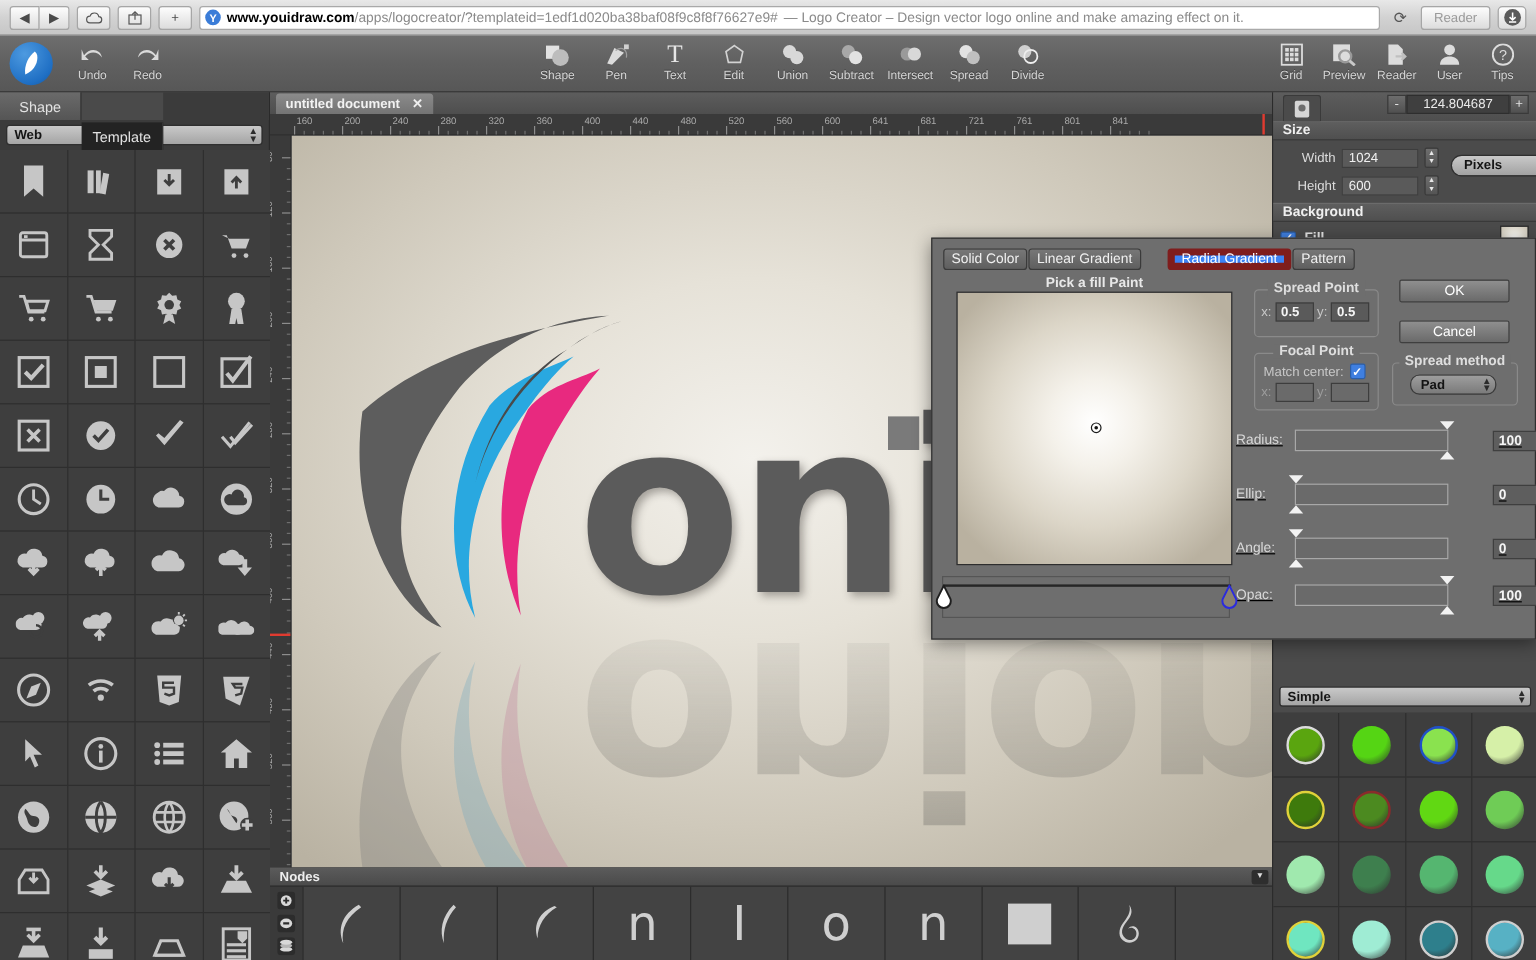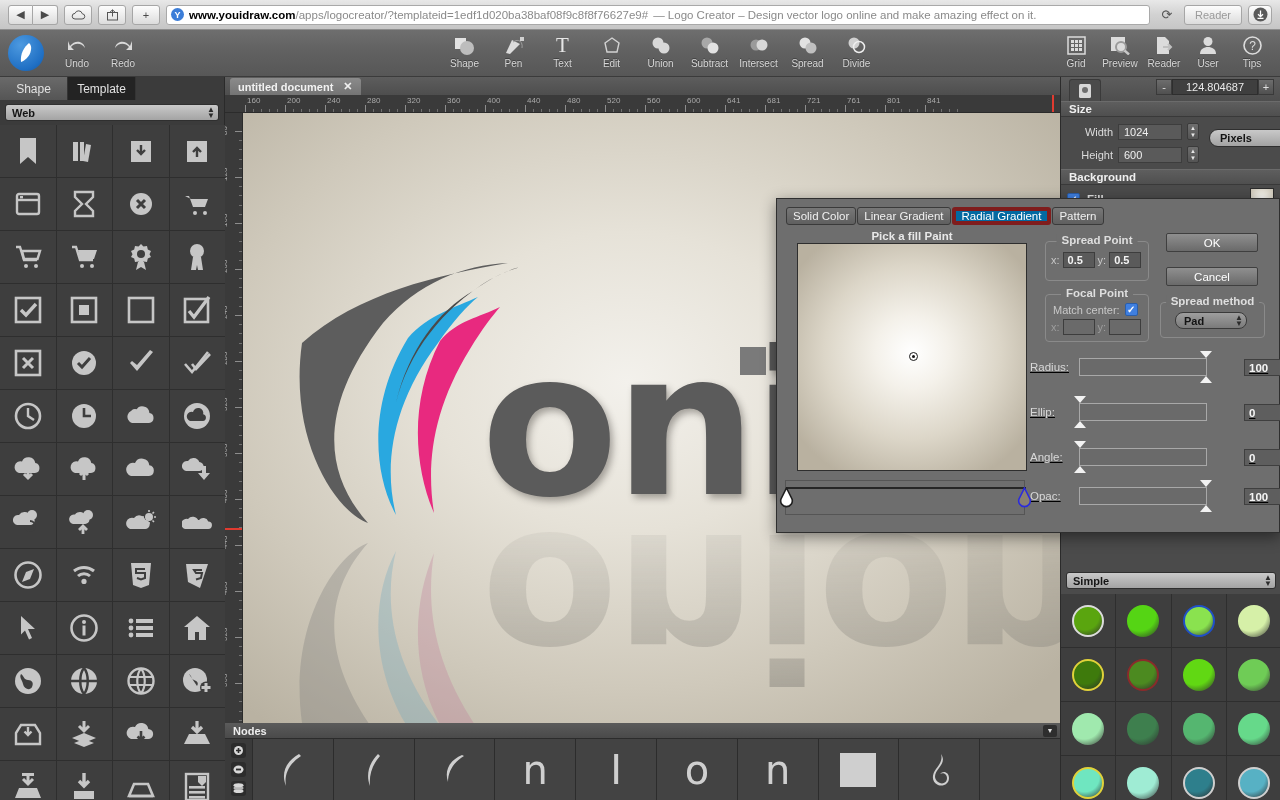--- a/index.html
+++ b/index.html
@@ -73,21 +73,21 @@
   
   #left-panel {
     position: absolute; left: 0; top: 77px; width: 225px; height: 723px;
     background: #3b3b3b; border-right: 1px solid #2a2a2a;
   }
   #left-tabs { display: flex; height: 23px; background: #4a4a4a; }
   .ltab {
     width: 68px; height: 23px; display: flex; align-items: center; justify-content: center;
     font-size: 12px; color: #e2e2e2; border-right: 1px solid #343434;
   }
-  .ltab.active { background: #232323; }
+  .ltab.active { background: #232323; margin-top: 25px; }
   .ltab.inactive { background: linear-gradient(to bottom,#6a6a6a,#555); }
   #left-tabs .filler { flex: 1; background: #3b3b3b; }
   #category-select {
     margin: 4px 5px 3px 5px; height: 17px;
     background: linear-gradient(to bottom,#c9c9c9,#a4a4a4);
     border: 1px solid #2f2f2f; border-radius: 3px;
     display: flex; align-items: center; justify-content: space-between;
     padding: 0 3px 0 6px; font-size: 11px; font-weight: bold; color: #151515;
   }
   .stepper-arrows { display:flex; flex-direction: column; line-height: 6px; font-size: 8px; color:#2b2b2b; }
@@ -251,21 +251,21 @@
     background: #6e6e6e; border: 1px solid #2f2f2f;
     box-shadow: 0 4px 14px rgba(0,0,0,.45);
   }
   #grad-tabs { display: flex; padding: 8px 0 0 9px; gap: 1px; }
   .gtab {
     height: 18px; padding: 0 6px; font-size: 11.5px; color: #f0f0f0;
     background: linear-gradient(to bottom,#777,#5f5f5f);
     border: 1px solid #3a3a3a; border-radius: 3px;
     display: flex; align-items: center;
   }
-  .gtab.active { background: #0369a1; border: 4px solid #7f1d1d; color: #ffffff; }
+  .gtab.active { background: #3b82f6; border: 6px solid #7f1d1d; color: #ffffff; margin-left: 21px; }
   #pick-label {
     position: absolute; left: 796px; top: 230px; width: 232px; text-align: center;
     font-size: 11.5px; font-weight: bold; color: #e8e8e8;
   }
   #pick-area {
     position: absolute; left: 797px; top: 243px; width: 230px; height: 228px;
     border: 1px solid #2e2e2e;
     background: radial-gradient(ellipse 62% 62% at 50% 48%, #ffffff 0%, #f4f1ea 26%, #dcd6c8 62%, #b9b1a0 100%);
   }
   #pick-cursor {

